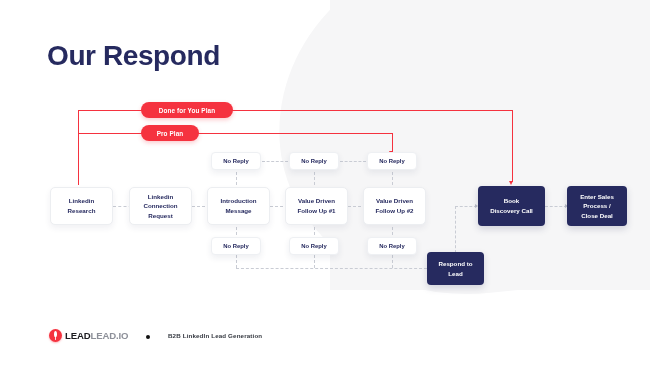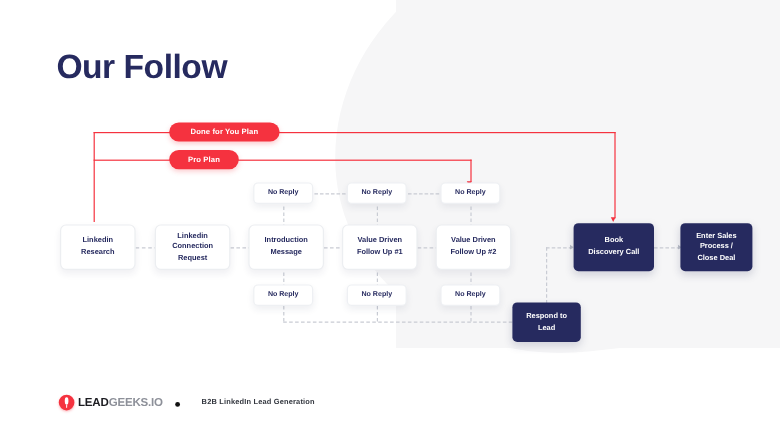--- a/index.html
+++ b/index.html
@@ -127,21 +127,21 @@
   }
 </style>
 </head>
 <body>
 
 <div id="slide">
 
   <div class="blob"></div>
   <div class="blob2"></div>
 
-  <div class="title">Our Follow</div>
+  <div class="title">Our Respond</div>
 
   <div class="ln red-v" style="left:78px;top:110px;height:75px;"></div>
 
   <div class="ln red-h" style="left:78px;top:110px;width:435px;"></div>
 
   <div class="ln red-v" style="left:512px;top:110px;height:72px;"></div>
   <div class="arrow-red" style="left:509.4px;top:181px;"></div>
 
   <div class="ln red-h" style="left:78px;top:133px;width:315px;"></div>
 
@@ -262,18 +262,18 @@
 
   <div class="node node-dark" style="left:427px;top:252px;width:57px;height:33px;">
     <div>
       <div>Respond to</div>
       <div>Lead</div>
     </div>
   </div>
 
   <div class="logo-wrap">
     <span class="logo-mark"></span>
-    <span class="logo-text"><span class="l1">LEAD</span><span class="l2">GEEKS.IO</span></span>
+    <span class="logo-text"><span class="l1">LEAD</span><span class="l2">LEAD.IO</span></span>
   </div>
   <div class="footer-dot"></div>
   <div class="footer-tag">B2B LinkedIn Lead Generation</div>
 
 </div>
 
 </body></html>

